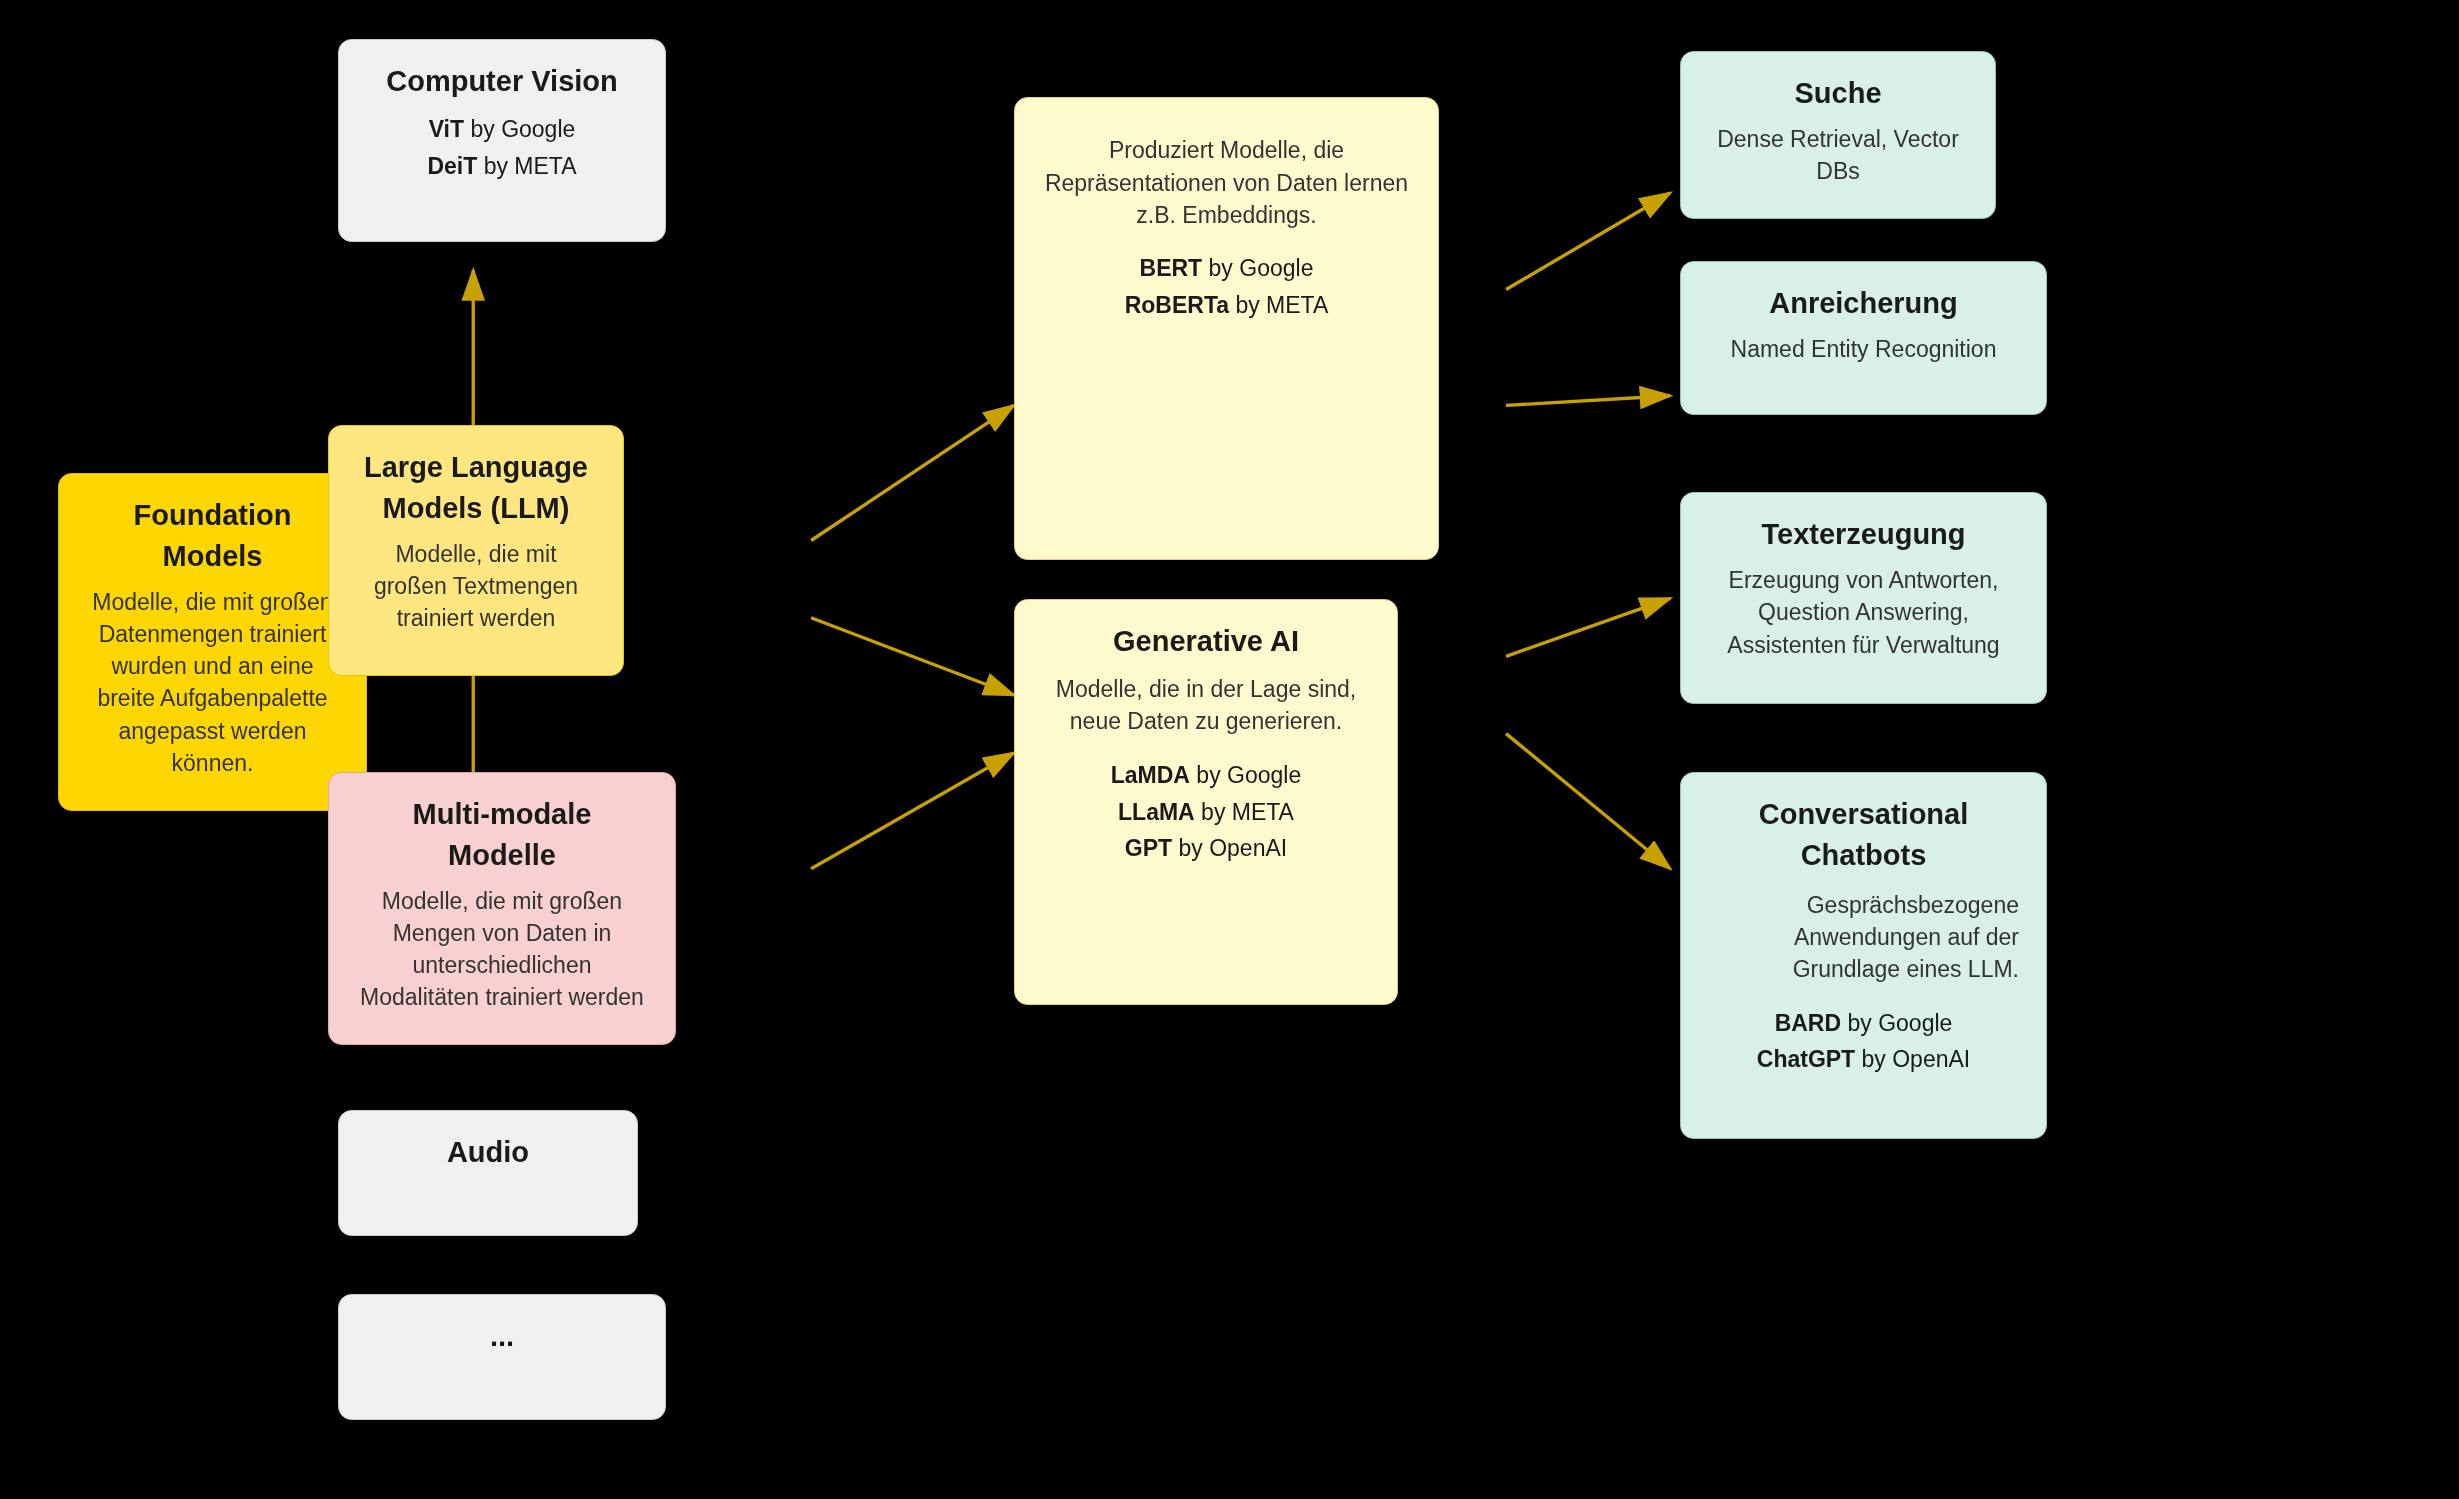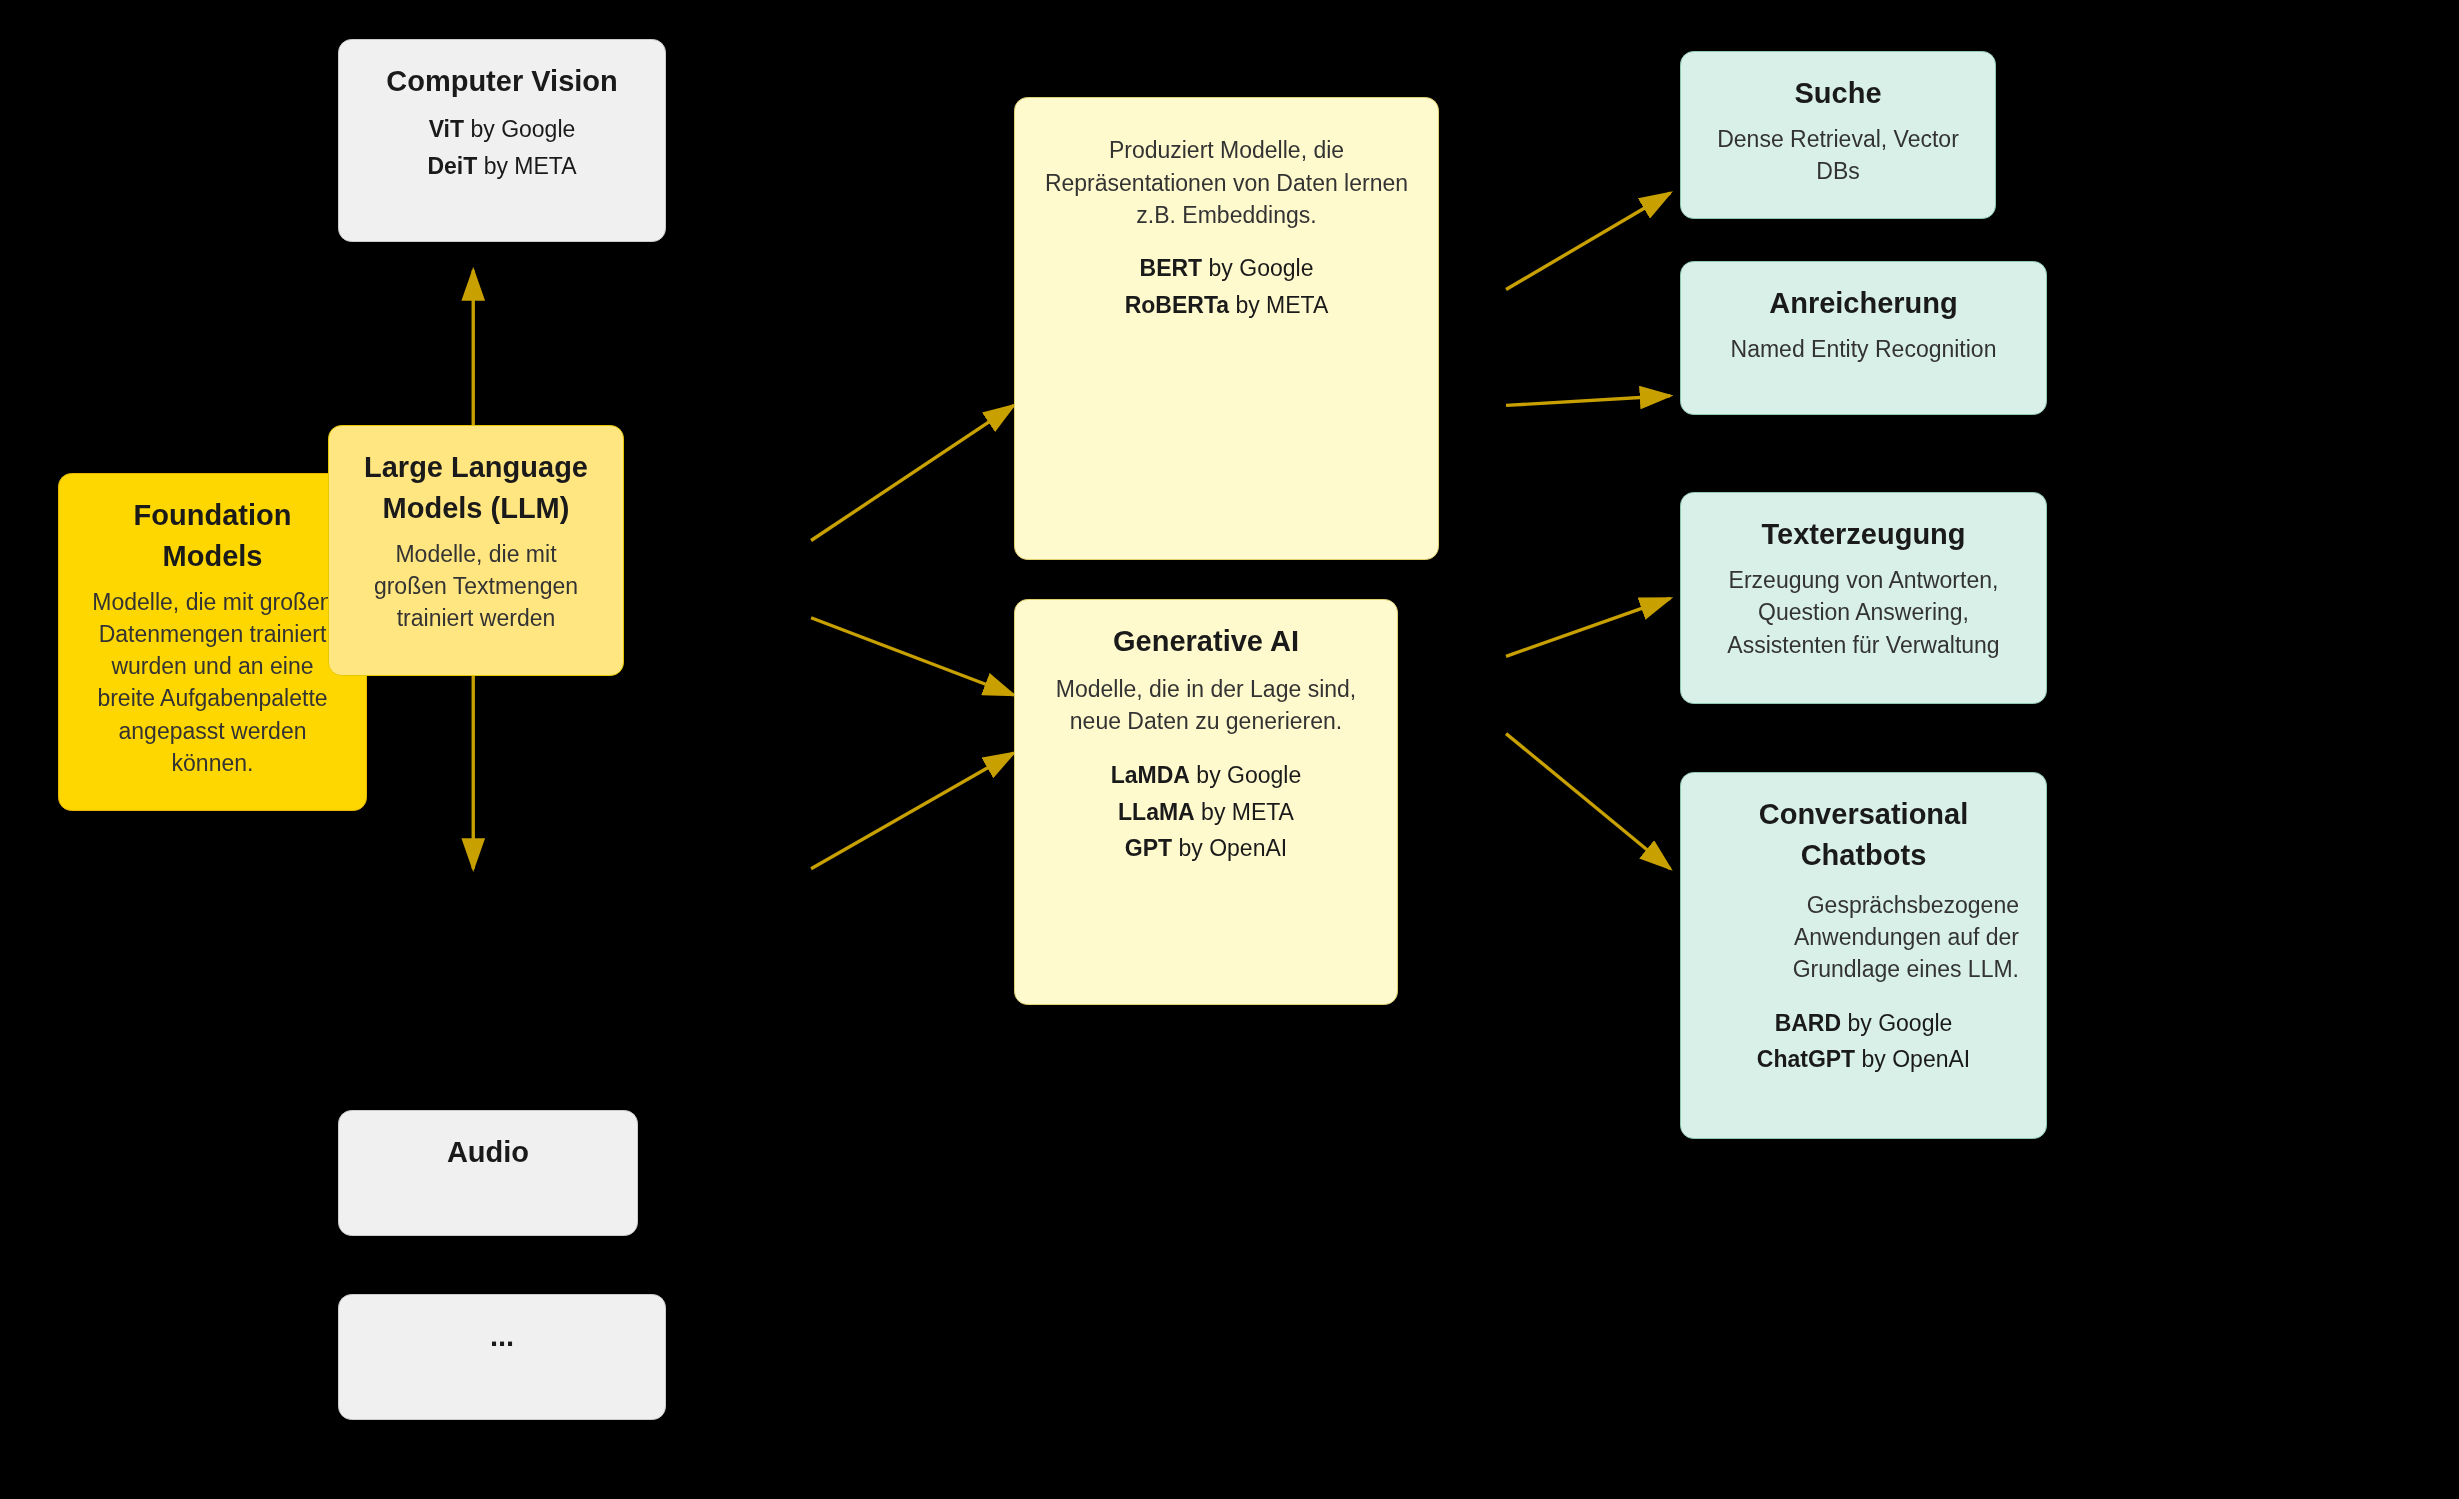--- a/index.html
+++ b/index.html
@@ -114,20 +114,24 @@
     <div class="card-models">
       <b>ViT</b> by Google<br><b>DeiT</b> by META
     </div>
   </div>
 
   <div class="card card-yellow" style="left: 328px; top: 425px; width: 296px; min-height: 251px;">
     <div class="card-title">Large Language Models (LLM)</div>
     <div class="card-desc">Modelle, die mit großen Textmengen trainiert werden</div>
   </div>
 
+  <div class="card card-pink" style="left: 328px; top: 772px; width: 348px; min-height: 261px;">
+    <div class="card-title">Multi-modale Modelle</div>
+    <div class="card-desc">Modelle, die mit großen Mengen von Daten in unterschiedlichen Modalitäten trainiert werden</div>
+  </div>
 
   <div class="card card-white" style="left: 338px; top: 1110px; width: 300px; min-height: 126px;">
     <div class="card-title">Audio</div>
   </div>
 
   <div class="card card-white" style="left: 338px; top: 1294px; width: 328px; min-height: 126px;">
     <div class="card-title">...</div>
   </div>
 
   <div class="card card-lightyellow" style="left: 1014px; top: 97px; width: 425px; min-height: 463px;">

